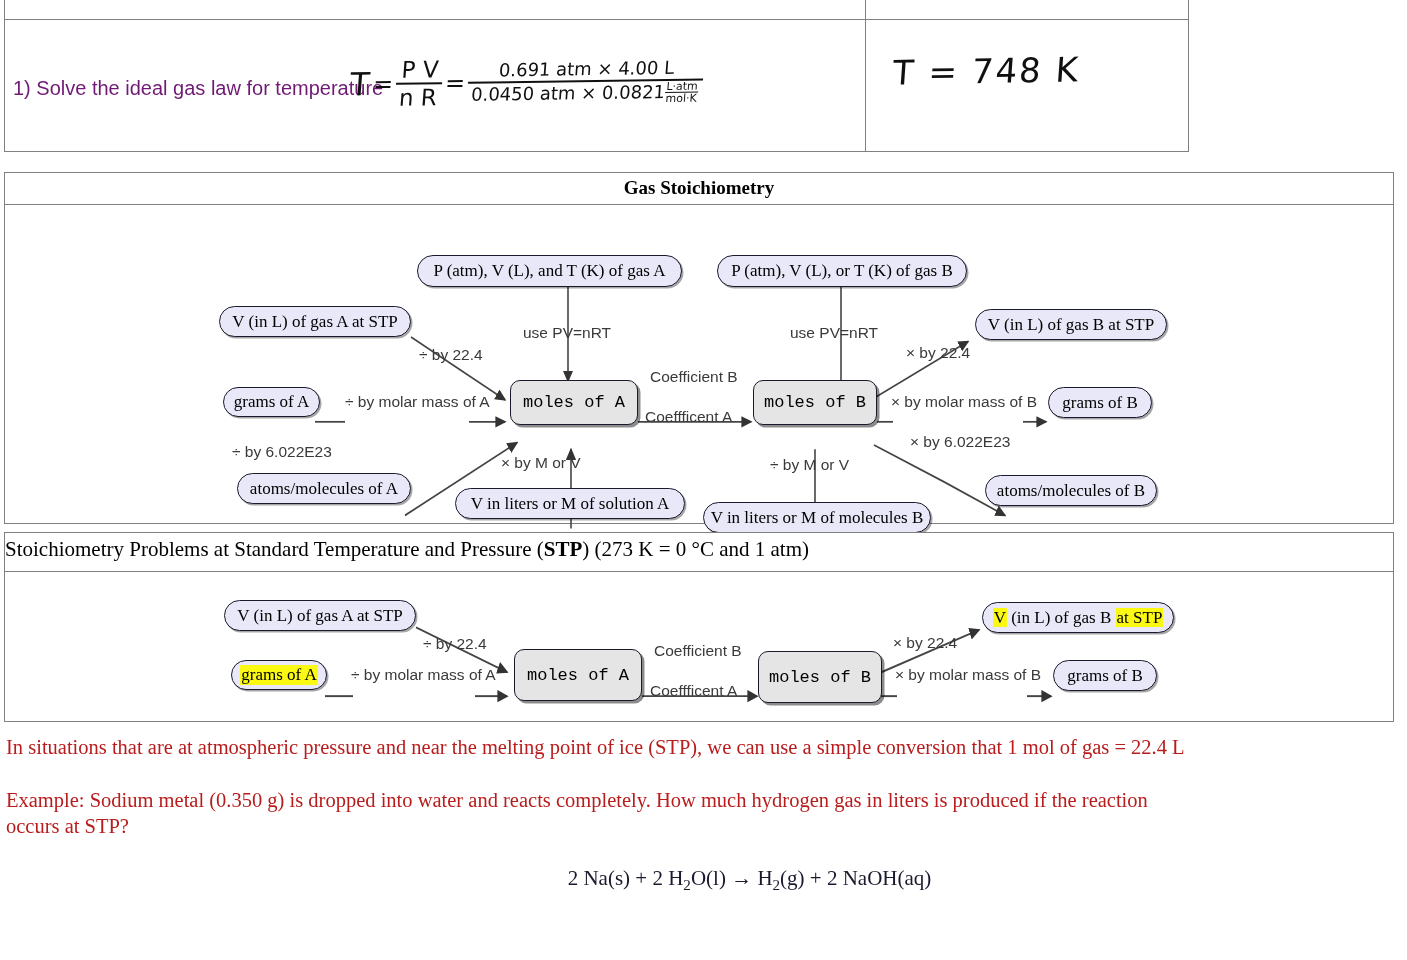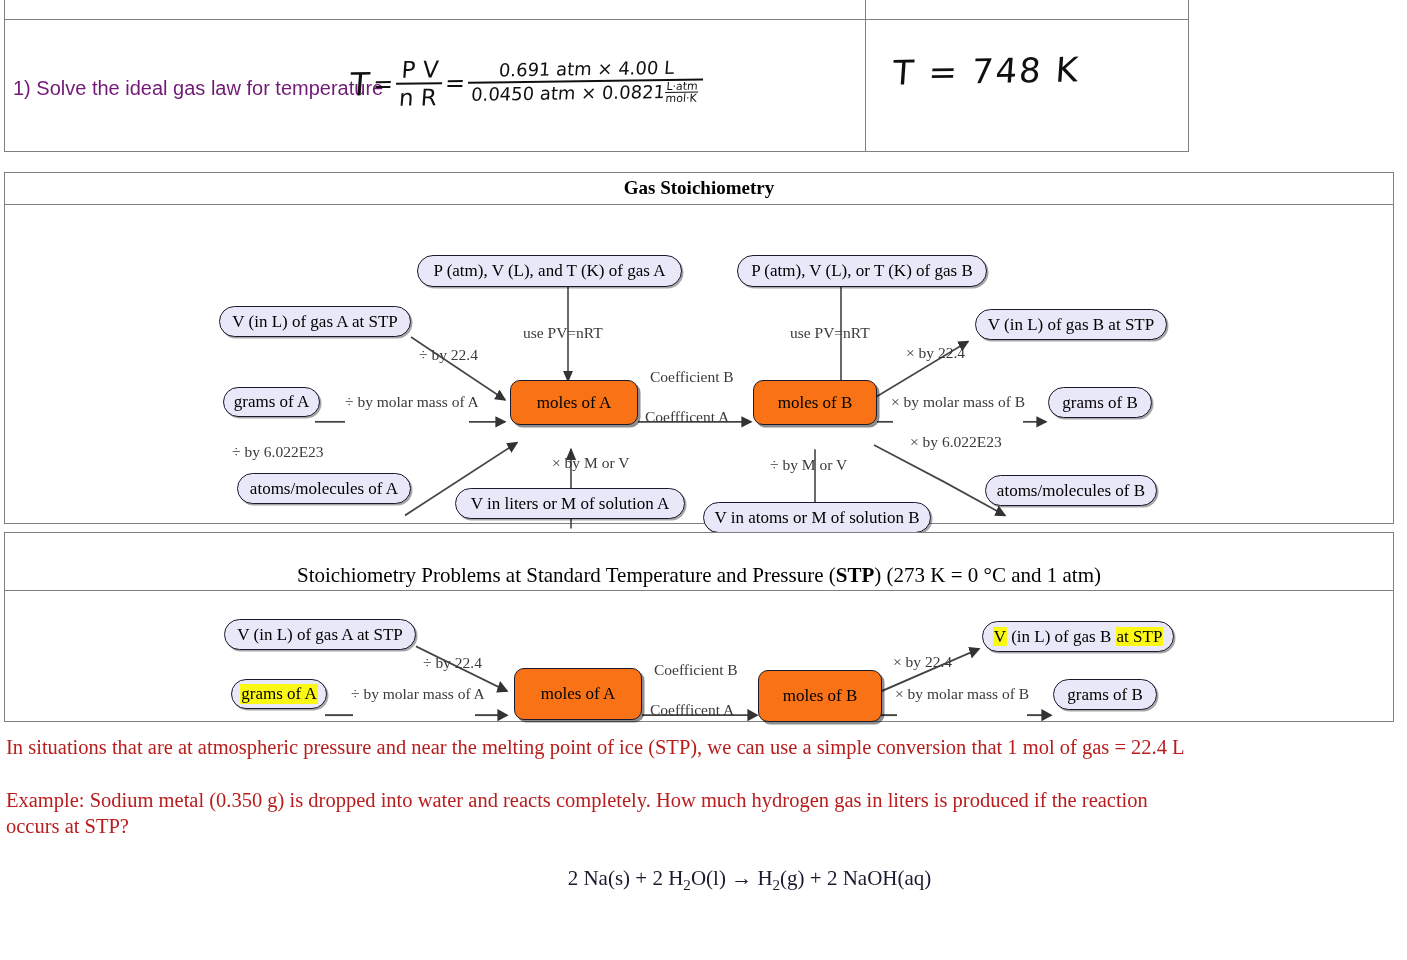--- a/index.html
+++ b/index.html
@@ -130,28 +130,27 @@
   .section-title {
     text-align: center;
     font-weight: bold;
     font-size: 19px;
     padding: 4px 0 5px 0;
     border-bottom: 1px solid #808080;
     font-family: "Liberation Serif", serif;
     color: #000;
   }
   .section-title-2 {
-    text-align: center;
+    text-align: left;
     font-size: 21px;
-    padding: 4px 0 2px 0;
+    padding: 4px 0 9px 0;
     border-bottom: 1px solid #808080;
     font-family: "Liberation Serif", serif;
     color: #000;
     font-weight: normal;
-    margin-top: 26px;
   }
   .section-title-2 b { font-weight: bold; }
 
   #gas-stoich-box { top: 172px; height: 352px; }
   #stp-box { top: 532px; height: 190px; }
 
   .diagram { position: relative; width: 100%; height: 100%; }
 
   
   .node {
@@ -163,33 +162,33 @@
     font-size: 17px;
     color: #000;
     display: flex;
     align-items: center;
     justify-content: center;
     white-space: nowrap;
     box-sizing: border-box;
     box-shadow: 1.5px 1.5px 0 rgba(0,0,0,0.35);
   }
   .node.orange {
-    background: #f97316;
+    background: #e5e5e5;
     border: 1.8px solid #1a1a2e;
     border-radius: 10px;
-    font-family: Liberation Serif, serif;
+    font-family: Liberation Mono, monospace;
     font-size: 17px;
     box-shadow: 2.5px 2.5px 0 rgba(0,0,0,0.45);
   }
   .hl { background: #fbf914; padding: 0 1px; }
 
   
   .dlabel {
     position: absolute;
-    font-family: Liberation Serif, serif;
+    font-family: Liberation Sans, sans-serif;
     font-size: 15.5px;
     color: #3a3a3a;
     white-space: nowrap;
   }
 
   
   .conn {
     position: absolute;
     left: 0; top: 0;
     width: 100%; height: 100%;
@@ -283,21 +282,21 @@
           <path d="M869,218 L940,252"></path>
           <path d="M940,252 L1000,282" marker-end="url(#ah)"></path>
 
           <path d="M810,222 L810,298" marker-end="url(#ah)"></path>
         </g>
       </svg>
 
       <div class="node" style="left:412px; top:50px; width:265px; height:32px;">
         <span>P (atm), V (L), and T (K) of gas A</span>
       </div>
-      <div class="node" style="left:732px; top:50px; width:250px; height:32px;">
+      <div class="node" style="left:712px; top:50px; width:250px; height:32px;">
         <span>P (atm), V (L), or T (K) of gas B</span>
       </div>
 
       <div class="node" style="left:214px; top:101px; width:192px; height:31px;">
         <span>V (in L) of gas A at STP</span>
       </div>
       <div class="node" style="left:218px; top:182px; width:97px; height:30px;">
         <span>grams of A</span>
       </div>
       <div class="node" style="left:232px; top:268px; width:174px; height:31px;">
@@ -317,29 +316,29 @@
       <div class="node" style="left:970px; top:104px; width:192px; height:31px;">
         <span>V (in L) of gas B at STP</span>
       </div>
       <div class="node" style="left:1043px; top:182px; width:104px; height:31px;">
         <span>grams of B</span>
       </div>
       <div class="node" style="left:980px; top:270px; width:172px; height:31px;justify-content:center;">
         <span>atoms/molecules of B</span>
       </div>
       <div class="node" style="left:698px; top:297px; width:228px; height:31px;">
-        <span>V in atoms or M of solution B</span>
+        <span>V in liters or M of molecules B</span>
       </div>
 
       <div class="dlabel" style="left:518px; top:119px;">use PV=nRT</div>
       <div class="dlabel" style="left:785px; top:119px;">use PV=nRT</div>
       <div class="dlabel" style="left:414px; top:141px;">÷ by 22.4</div>
       <div class="dlabel" style="left:340px; top:188px;">÷ by molar mass of A</div>
       <div class="dlabel" style="left:227px; top:238px;">÷ by 6.022E23</div>
-      <div class="dlabel" style="left:547px; top:249px;">× by M or V</div>
+      <div class="dlabel" style="left:496px; top:249px;">× by M or V</div>
       <div class="dlabel" style="left:645px; top:163px;">Coefficient B</div>
       <div class="dlabel" style="left:640px; top:203px;">Coeffficent A</div>
       <div class="dlabel" style="left:901px; top:139px;">× by 22.4</div>
       <div class="dlabel" style="left:886px; top:188px;">× by molar mass of B</div>
       <div class="dlabel" style="left:905px; top:228px;text-align:right;">× by 6.022E23</div>
       <div class="dlabel" style="left:765px; top:251px;">÷ by M or V</div>
     </div>
   </div>
 
   <div id="stp-box" class="section-box">

